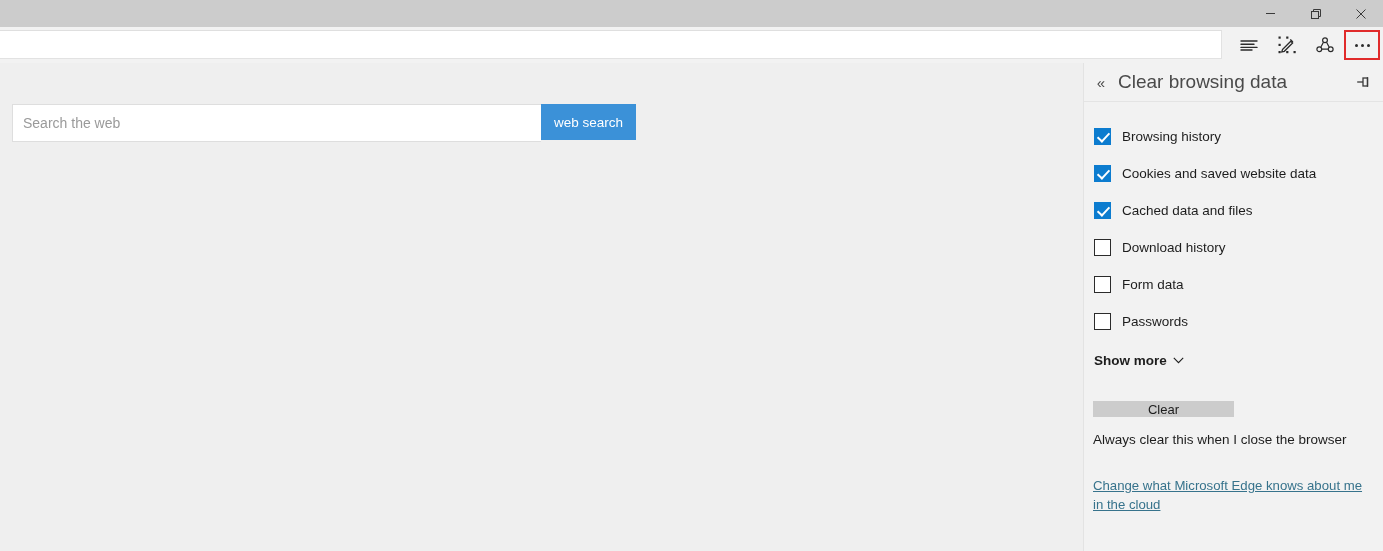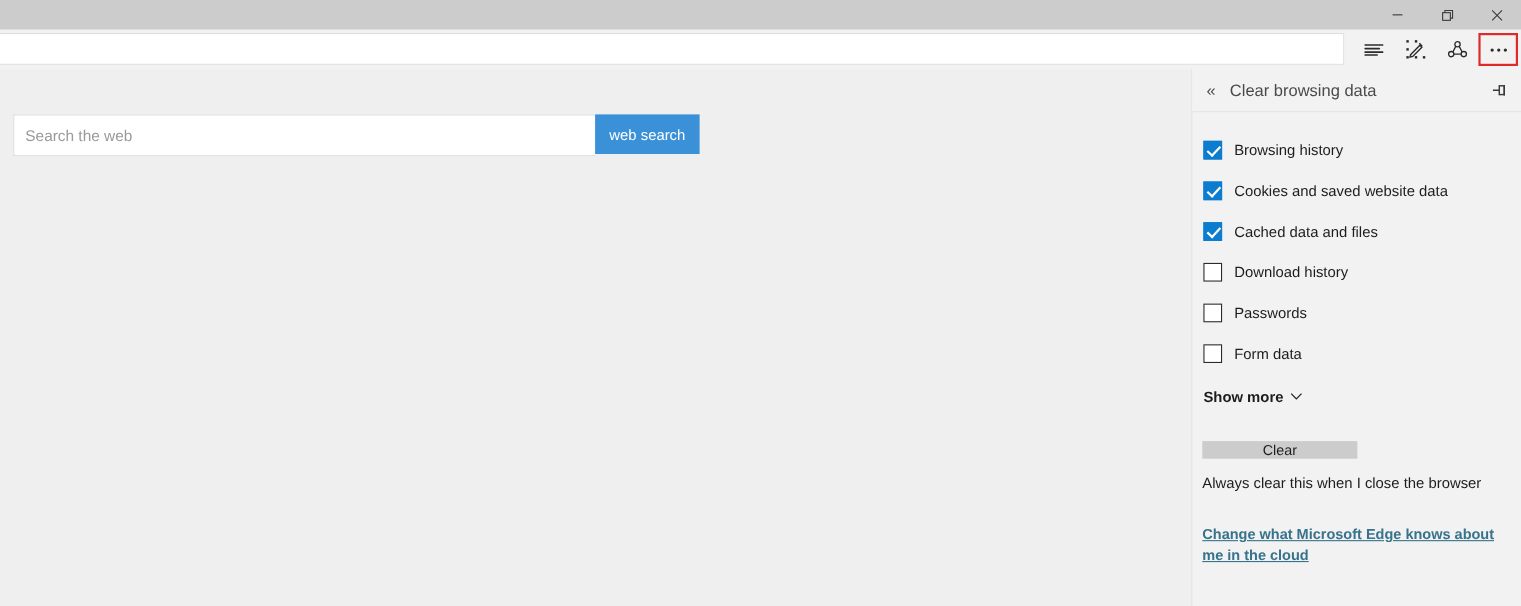--- a/index.html
+++ b/index.html
@@ -169,21 +169,21 @@
     width: 34px;
     height: 39px;
     display: flex;
     align-items: center;
     justify-content: center;
     color: #4a4a4a;
     font-size: 15px;
     cursor: pointer;
   }
   .panel-title {
-    font-size: 15px;
+    font-size: 19px;
     color: #4a4a4a;
     flex: 1;
   }
   .pin-btn {
     width: 34px;
     height: 39px;
     display: flex;
     align-items: center;
     justify-content: center;
     color: #3a3a3a;
@@ -290,21 +290,20 @@
 
   .cloud-link {
     display: block;
     margin: 29px 0 0 9px;
     width: 276px;
     font-size: 13.2px;
     line-height: 19px;
     color: #37738c;
     text-decoration: underline;
     cursor: pointer;
-    font-weight: bold;
   }
 </style>
 </head>
 <body>
 
 <div id="app">
 
   <div class="titlebar">
     <div class="win-btn">
       <svg width="11" height="11" viewBox="0 0 11 11">
@@ -410,26 +409,26 @@
         <span class="check-label">Cached data and files</span>
       </div>
 
       <div class="check-row">
         <span class="cbox"></span>
         <span class="check-label">Download history</span>
       </div>
 
       <div class="check-row">
         <span class="cbox"></span>
+        <span class="check-label">Form data</span>
+      </div>
+
+      <div class="check-row">
+        <span class="cbox"></span>
         <span class="check-label">Passwords</span>
-      </div>
-
-      <div class="check-row">
-        <span class="cbox"></span>
-        <span class="check-label">Form data</span>
       </div>
 
       <div class="showmore">
         <span class="txt">Show more</span>
         <svg width="11" height="7" viewBox="0 0 11 7">
           <path d="M0.8 0.9 L5.5 5.6 L10.2 0.9" fill="none" stroke="#1d1d1d" stroke-width="1.1"></path>
         </svg>
       </div>
 
       <button class="clear-btn">Clear</button>

